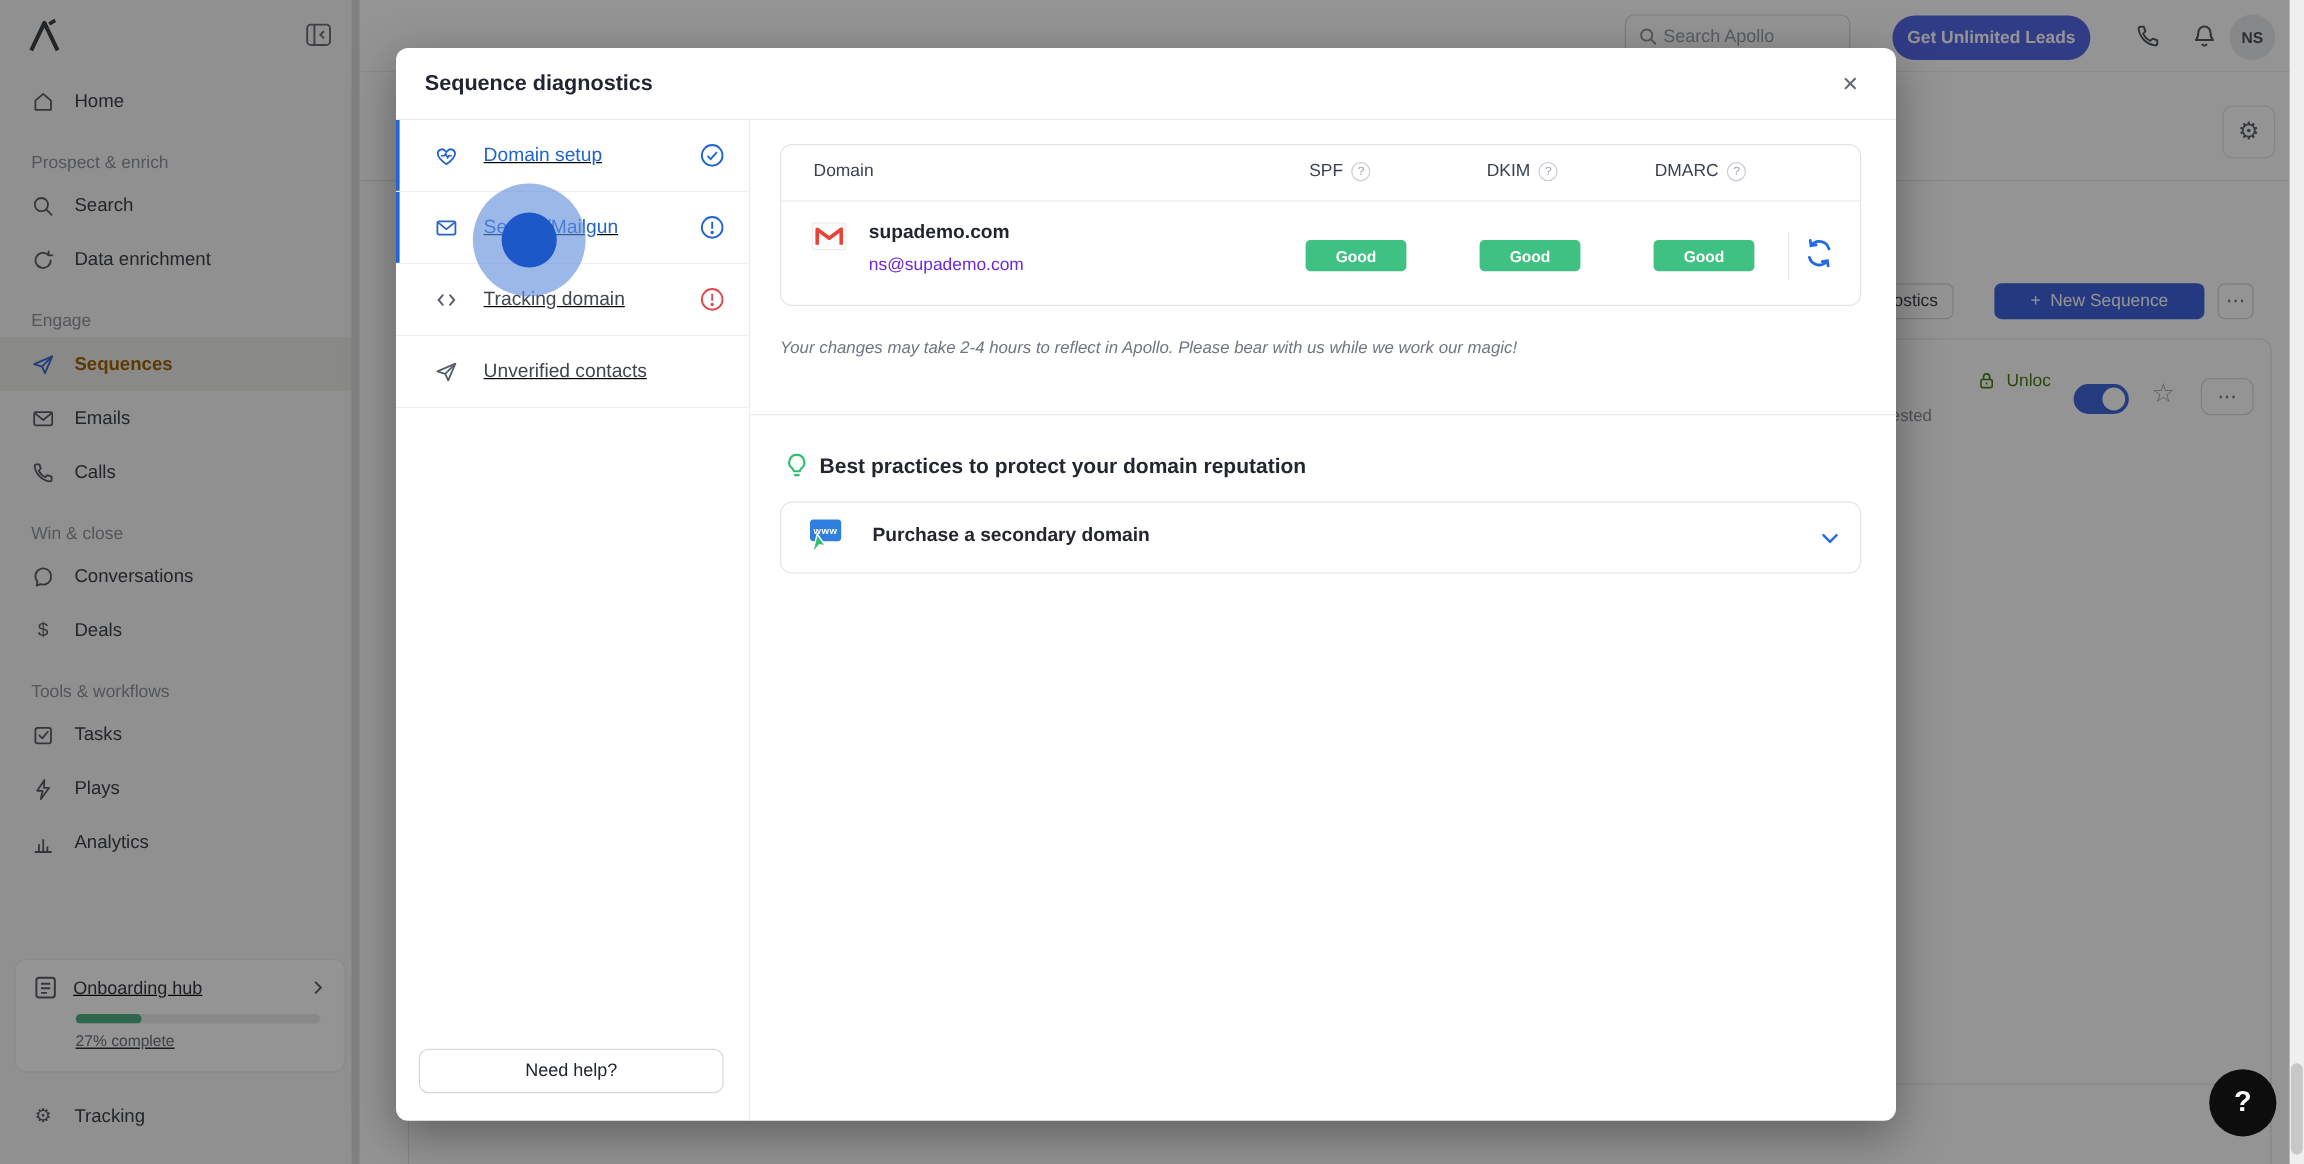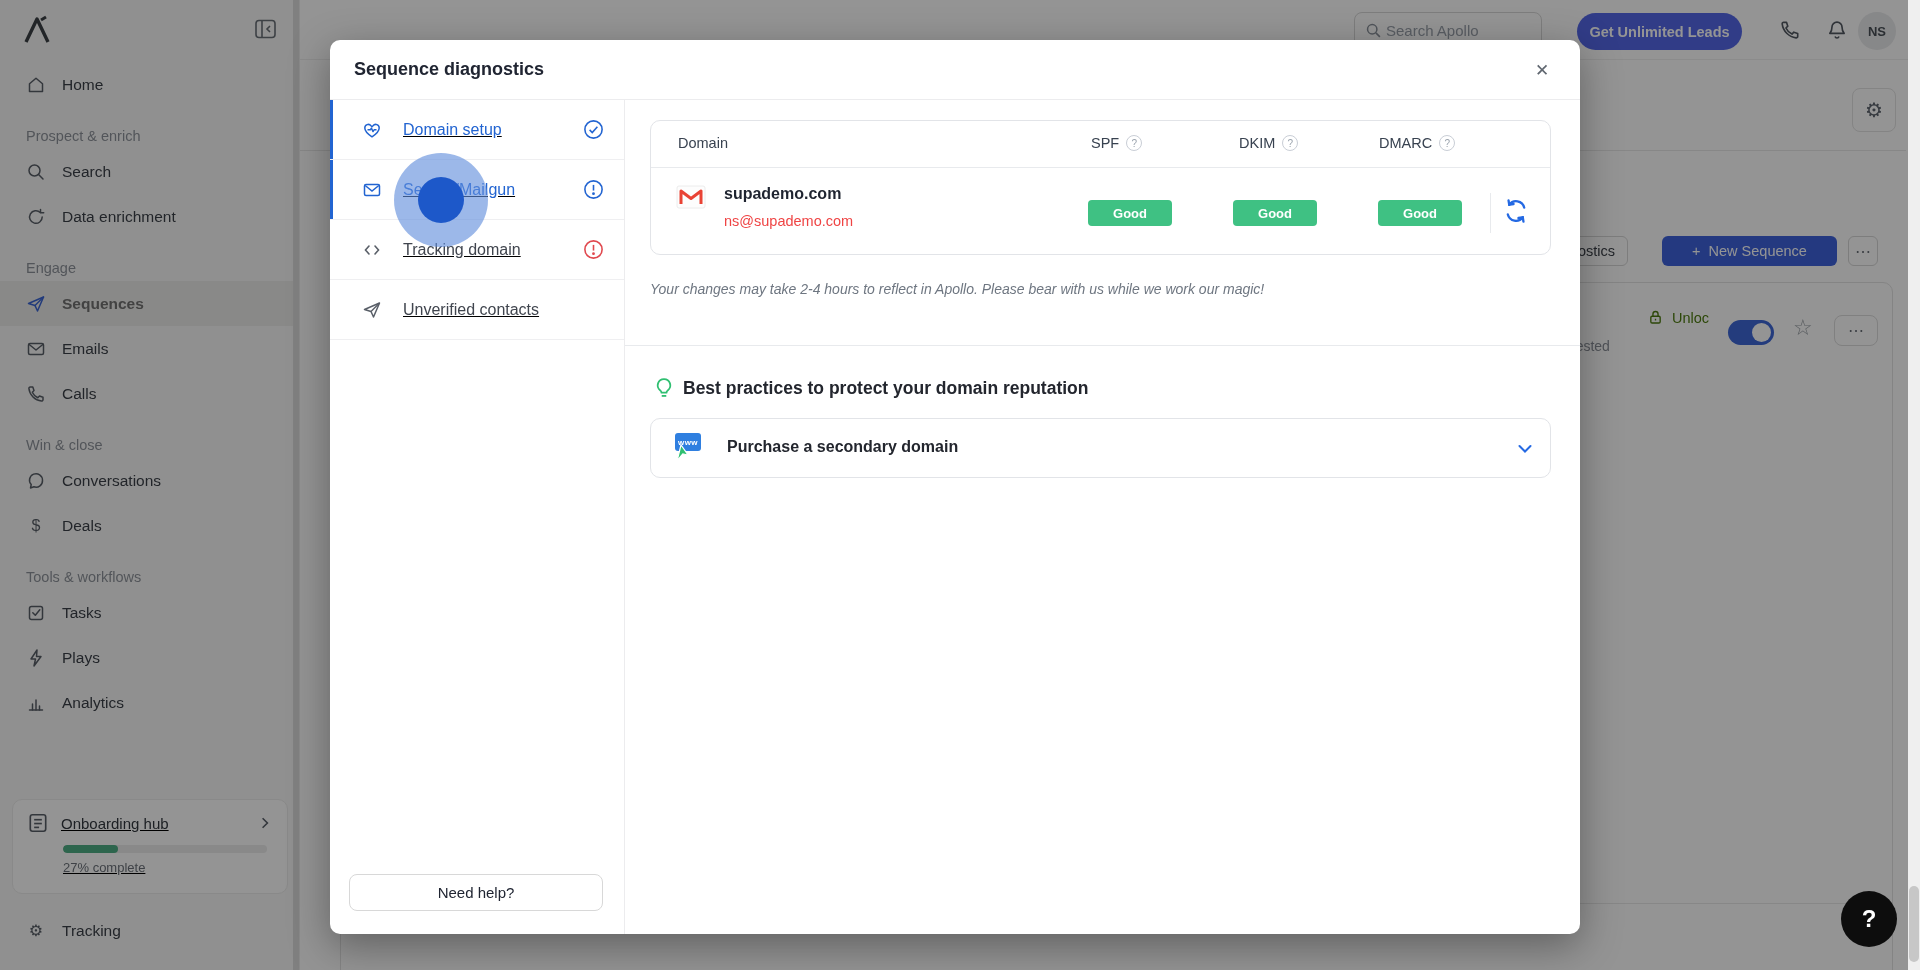--- a/index.html
+++ b/index.html
@@ -10,21 +10,21 @@
   
   #base { position:absolute; inset:0; background:#fff; }
 
   
   #sidebar { position:absolute; left:0; top:0; width:300px; height:970px; background:#f9f9f8; border-right:1px solid #ececec; }
   #sidebar-gutter { position:absolute; right:0; top:0; width:6px; height:970px; background:#dcdcdc; }
   .logo-row { position:relative; height:62px; }
   .nav-section { font-size:14.5px; color:#8e939b; padding:0 0 0 26px; margin-top:16px; height:26px; line-height:26px; }
   .nav-item { display:flex; align-items:center; height:45px; padding-left:26px; gap:16px; color:#3c4149; font-size:15.5px; cursor:pointer; }
   .nav-item .ic { width:20px; height:20px; display:flex; align-items:center; justify-content:center; color:#595f68; flex:0 0 20px; }
-  .nav-item.active { background:#ececea; color:#737373; font-weight:bold; }
+  .nav-item.active { background:#ececea; color:#a16207; font-weight:bold; }
   .nav-item.active .ic { color:#3b66d4; }
   svg { display:block; }
   .txt-ic { font-size:16px; line-height:1; }
 
   #onboarding-card { position:absolute; left:12px; top:799px; width:276px; height:95px; background:#ffffff; border:1px solid #ececec; border-radius:10px; padding:12px 14px;text-decoration:underline; }
   #onboarding-card .oc-head { display:flex; align-items:center; gap:12px; }
   #onboarding-card .oc-title { font-size:15px; color:#33383f; flex:1; }
   .progress-track { margin:11px 0 0 36px; width:204px; height:8px; border-radius:4px; background:#ececec; overflow:hidden; }
   .progress-fill { height:100%; border-radius:4px; background:#4fae85; }
   .progress-label { margin:7px 0 0 36px; font-size:13px; color:#6d737b; }
@@ -76,21 +76,21 @@
   #click-outer { position:absolute; left:64px; top:113px; width:94px; height:94px; border-radius:50%; background:rgba(96,140,219,0.62); pointer-events:none; }
   #click-inner { position:absolute; left:88px; top:137px; width:46px; height:46px; border-radius:50%; background:#1d58c9; pointer-events:none; }
 
   
   #domain-card { position:absolute; left:320px; top:80px; width:901px; height:135px; border:1px solid #e2e4e8; border-radius:10px; background:#fff; }
   #domain-card .dc-head { position:absolute; left:0; top:0; width:100%; height:47px; border-bottom:1px solid #e8eaed; }
   .col-label { position:absolute; top:14px; font-size:14.5px; color:#384250; display:flex; align-items:center; gap:7px; }
   .help-circle { width:16px; height:16px; border:1px solid #c9ced6; border-radius:50%; color:#9aa3ad; font-size:10px; display:flex; align-items:center; justify-content:center; }
   #gmail-ic { position:absolute; left:25px; top:64px; }
   #row-domain { position:absolute; left:73px; top:64px; font-size:16px; color:#1f2430; font-weight:bold; }
-  #row-email { position:absolute; left:73px; top:92px; font-size:14.5px; color:#ef4444; }
+  #row-email { position:absolute; left:73px; top:92px; font-size:14.5px; color:#6d28d9; }
   .good-badge { position:absolute; top:79px; width:84px; height:26px; border-radius:4px; background:#3fc183; color:#fff; font-size:13px; font-weight:bold; display:flex; align-items:center; justify-content:center; }
   #dc-vdiv { position:absolute; left:839px; top:72px; width:1px; height:40px; background:#e8eaed; }
   #refresh-btn { position:absolute; left:851px; top:75px; width:30px; height:30px; color:#2469e3; background:none; border:none; cursor:pointer; }
   #dns-note { position:absolute; left:320px; top:241px; width:860px; font-size:14px; font-style:italic; color:#6e7681; }
   #right-divider { position:absolute; left:295px; top:305px; width:955px; height:1px; background:#e8eaed; }
   #bp-bulb { position:absolute; left:322px; top:336px; color:#2fbf71; }
   #bp-title { position:absolute; left:353px; top:338px; font-size:17.5px; font-weight:bold; color:#23262e; }
   #purchase-card { position:absolute; left:320px; top:378px; width:901px; height:60px; border:1px solid #e2e4e8; border-radius:10px; background:#fff; cursor:pointer; }
   #www-icon { position:absolute; left:22px; top:14px; width:30px; height:30px; }
   #www-icon .www-box { position:absolute; left:2px; top:0; width:26px; height:18px; background:#2f7fe0; border-radius:3px; color:#fff; font-size:8px; font-weight:bold; display:flex; align-items:center; justify-content:center; letter-spacing:.5px; }

